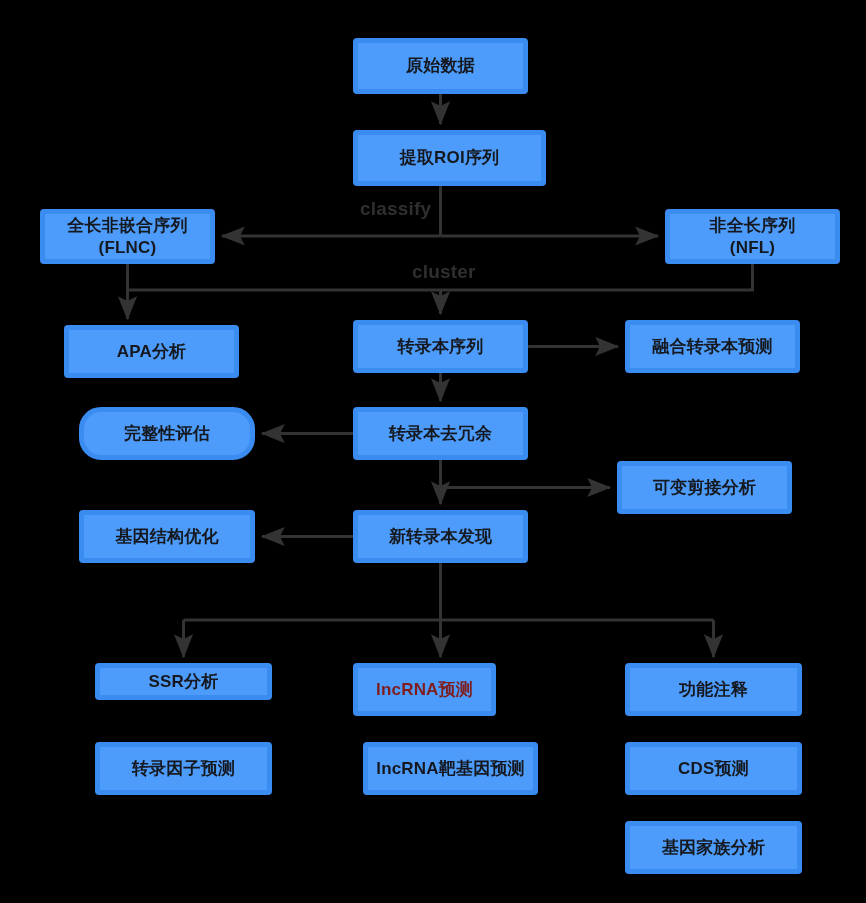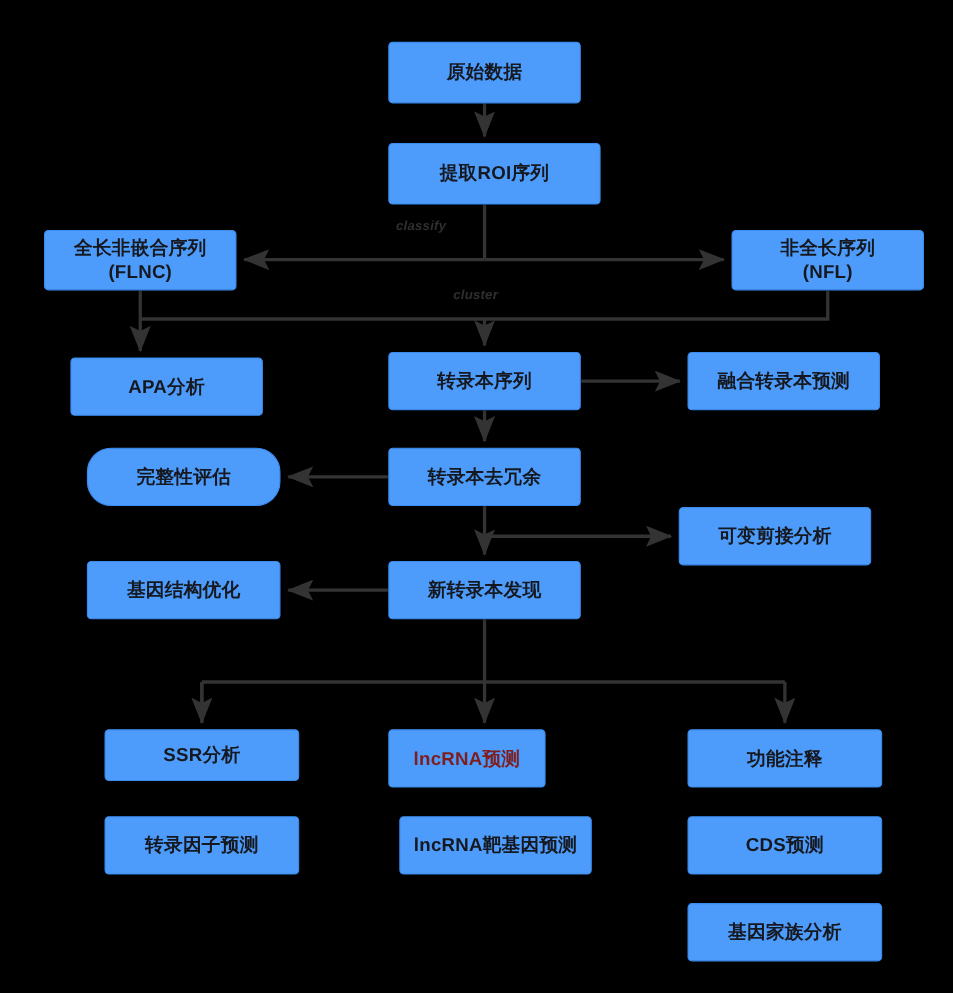--- a/index.html
+++ b/index.html
@@ -19,42 +19,41 @@
     position: absolute;
     left: 0;
     top: 0;
     width: 866px;
     height: 903px;
   }
   .node {
     position: absolute;
     box-sizing: border-box;
     background: #4d9bfa;
-    border: 1px solid #fde047;
+    border: 5px solid #fde047;
     border-radius: 4px;
     display: flex;
     align-items: center;
     justify-content: center;
     text-align: center;
     color: #15191f;
     font-weight: bold;
     font-size: 17px;
     line-height: 1.28;
     letter-spacing: 0.2px;
     box-shadow: 0 0 2px rgba(0,0,0,0.35);
     white-space: pre-line;
   }
   .edge-label {
     position: absolute;
     color: #2f2f2f;
-    font-size: 12px;
+    font-size: 19px;
     font-weight: bold;
     letter-spacing: 0.2px;
     white-space: nowrap;
-    font-style: italic;
   }
 </style>
 </head>
 <body style="background: rgb(0, 0, 0);">
 
 <div id="canvas" style="background: rgb(0, 0, 0);">
 
   <svg id="edges" viewBox="0 0 866 903" xmlns="http://www.w3.org/2000/svg">
     <defs>
       <marker id="arrowhead" markerWidth="9" markerHeight="9" refX="7.6" refY="3.2" orient="auto" markerUnits="strokeWidth">
@@ -101,21 +100,21 @@
   <div class="node" style="left: 665px; top: 209px; width: 175px; height: 55px; background: rgb(77, 155, 250); border-color: rgb(59, 140, 240); color: rgb(21, 25, 31);">非全长序列
 (NFL)</div>
   <div class="node" style="left: 40px; top: 325px; width: 175px; height: 53px; background: rgb(77, 155, 250); border-color: rgb(59, 140, 240); color: rgb(21, 25, 31); margin-left: 24px;">APA分析</div>
   <div class="node" style="left: 353px; top: 320px; width: 175px; height: 53px; background: rgb(77, 155, 250); border-color: rgb(59, 140, 240); color: rgb(21, 25, 31);">转录本序列</div>
   <div class="node" style="left: 625px; top: 320px; width: 175px; height: 53px; background: rgb(77, 155, 250); border-color: rgb(59, 140, 240); color: rgb(21, 25, 31);">融合转录本预测</div>
   <div class="node" style="left: 79px; top: 407px; width: 176px; height: 53px; background: rgb(77, 155, 250); border-color: rgb(59, 140, 240); color: rgb(21, 25, 31); border-radius: 22px;">完整性评估</div>
   <div class="node" style="left: 353px; top: 407px; width: 175px; height: 53px; background: rgb(77, 155, 250); border-color: rgb(59, 140, 240); color: rgb(21, 25, 31);">转录本去冗余</div>
   <div class="node" style="left: 617px; top: 461px; width: 175px; height: 53px; background: rgb(77, 155, 250); border-color: rgb(59, 140, 240); color: rgb(21, 25, 31);">可变剪接分析</div>
   <div class="node" style="left: 79px; top: 510px; width: 176px; height: 53px; background: rgb(77, 155, 250); border-color: rgb(59, 140, 240); color: rgb(21, 25, 31);">基因结构优化</div>
   <div class="node" style="left: 353px; top: 510px; width: 175px; height: 53px; background: rgb(77, 155, 250); border-color: rgb(59, 140, 240); color: rgb(21, 25, 31);">新转录本发现</div>
-  <div class="node" style="left: 95px; top: 663px; width: 177px; height: 47px; background: rgb(77, 155, 250); border-color: rgb(59, 140, 240); color: rgb(21, 25, 31);">SSR分析</div>
+  <div class="node" style="left: 95px; top: 663px; width: 177px; height: 37px; background: rgb(77, 155, 250); border-color: rgb(59, 140, 240); color: rgb(21, 25, 31);">SSR分析</div>
   <div class="node" style="left: 353px; top: 663px; width: 143px; height: 53px; background: rgb(77, 155, 250); border-color: rgb(59, 140, 240); color: #7f1d1d;">lncRNA预测</div>
   <div class="node" style="left: 625px; top: 663px; width: 177px; height: 53px; background: rgb(77, 155, 250); border-color: rgb(59, 140, 240); color: rgb(21, 25, 31);">功能注释</div>
   <div class="node" style="left: 95px; top: 742px; width: 177px; height: 53px; background: rgb(77, 155, 250); border-color: rgb(59, 140, 240); color: rgb(21, 25, 31);">转录因子预测</div>
   <div class="node" style="left: 353px; top: 742px; width: 175px; height: 53px; background: rgb(77, 155, 250); border-color: rgb(59, 140, 240); color: rgb(21, 25, 31); margin-left: 10px;">lncRNA靶基因预测</div>
   <div class="node" style="left: 625px; top: 742px; width: 177px; height: 53px; background: rgb(77, 155, 250); border-color: rgb(59, 140, 240); color: rgb(21, 25, 31);">CDS预测</div>
   <div class="node" style="left: 625px; top: 821px; width: 177px; height: 53px; background: rgb(77, 155, 250); border-color: rgb(59, 140, 240); color: rgb(21, 25, 31);">基因家族分析</div>
 
   <div class="edge-label" style="left: 360px; top: 198px; color: rgb(47, 47, 47);">classify</div>
   <div class="edge-label" style="left: 412px; top: 261px; color: rgb(47, 47, 47);">cluster</div>
 

